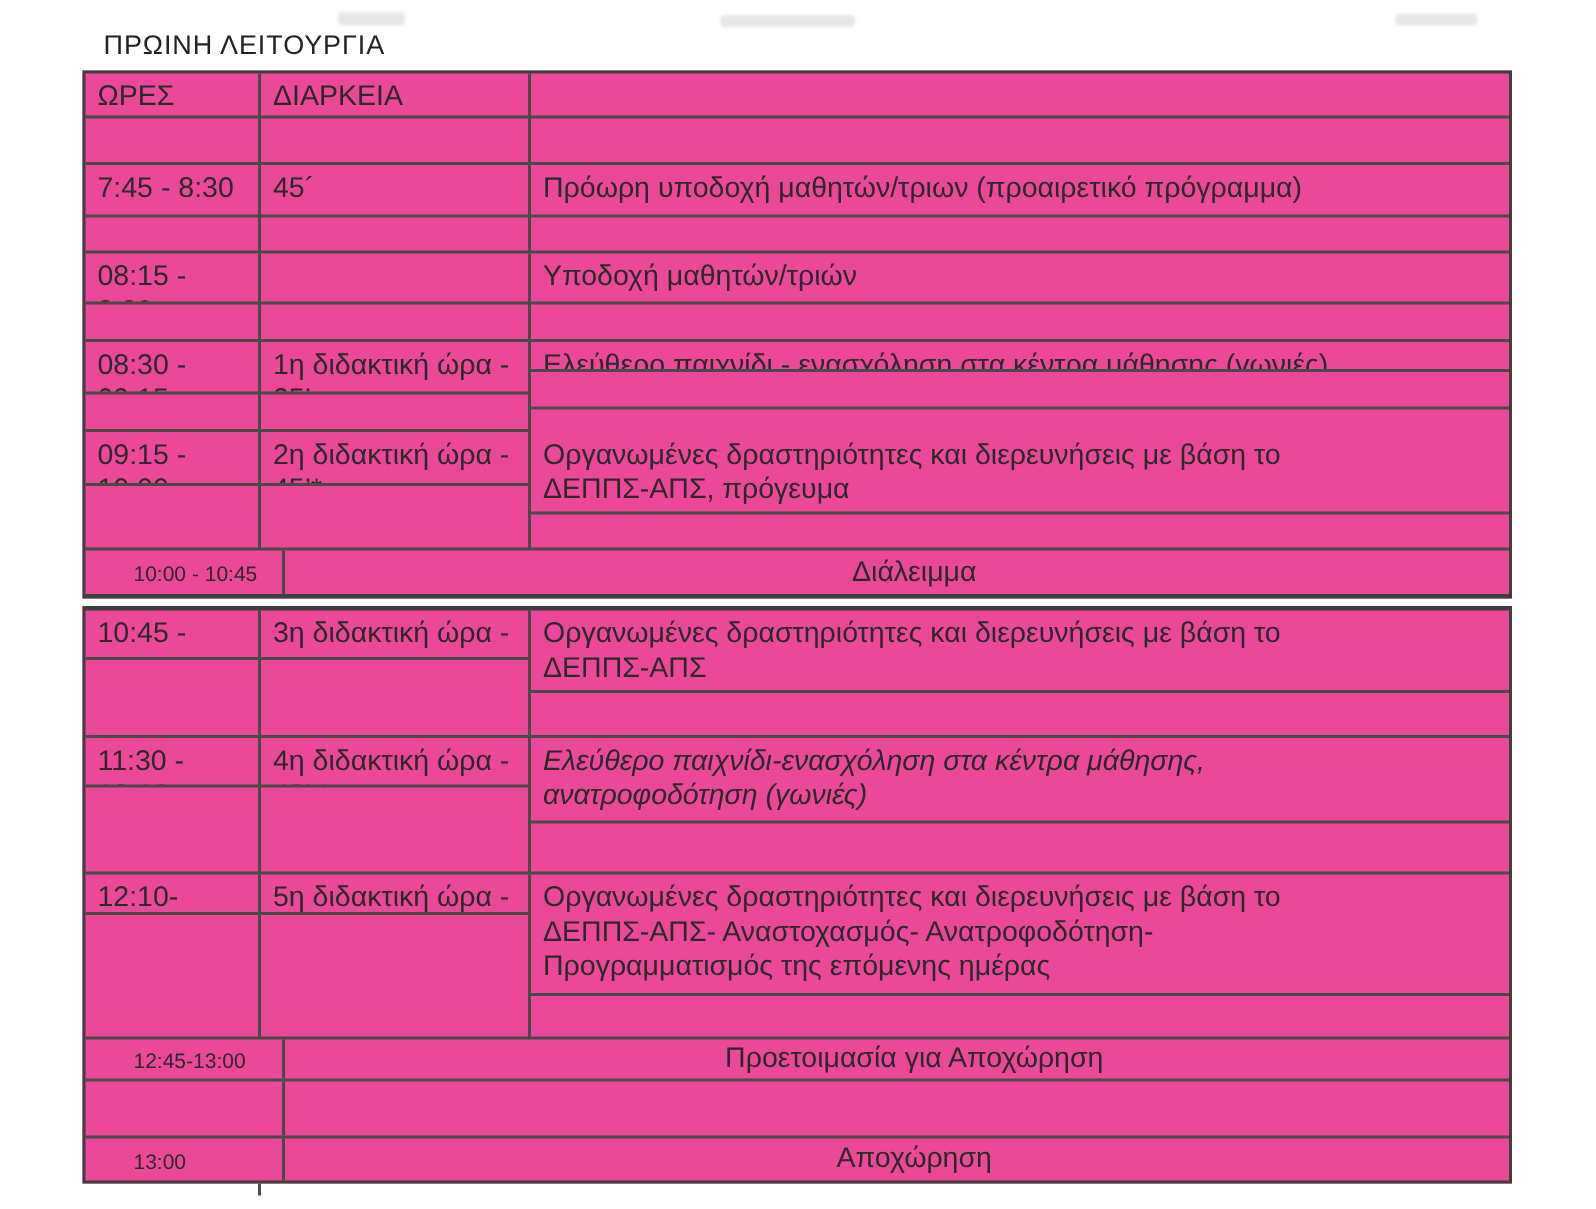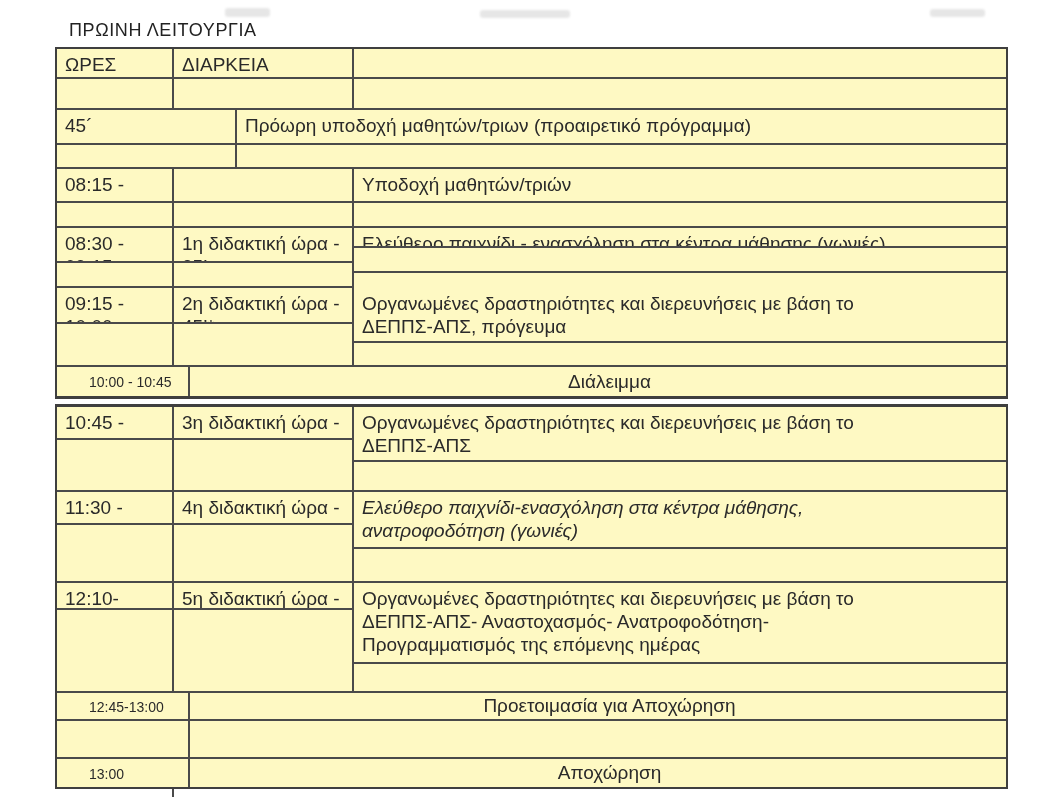--- a/index.html
+++ b/index.html
@@ -16,21 +16,21 @@
   .title{
     font-size:18px;
     line-height:20px;
     margin:0 0 7px 14px;
     letter-spacing:.6px;
     color:#222;
   }
   .section{
     border:2px solid #3f3f3f;
     box-sizing:border-box;
-    background:#fef9c3;
+    background:#ec4899;
   }
   .sec-a{border-bottom-width:3px;}
   .sec-b{border-top-width:3px;margin-top:5px;}
   .grp{display:flex;}
   .c{box-sizing:border-box;}
   .c1{width:117px;border-right:2px solid #4a4a4a;}
   .c2{width:180px;border-right:2px solid #4a4a4a;}
   .c3{flex:1;}
   .t,.f{box-sizing:border-box;border-bottom:2px solid #4a4a4a;}
   .t{
@@ -76,20 +76,24 @@
         <div class="t" style="height:30px;">ΔΙΑΡΚΕΙΑ</div>
         <div class="f" style="height:31px;"></div>
       </div>
       <div class="c c3">
         <div class="t" style="height:30px;"></div>
         <div class="f" style="height:31px;"></div>
       </div>
     </div>
 
     <div class="grp">
+      <div class="c c1">
+        <div class="t" style="height:35px;">7:45 - 8:30</div>
+        <div class="f" style="height:24px;"></div>
+      </div>
       <div class="c c2">
         <div class="t" style="height:35px;">45´</div>
         <div class="f" style="height:24px;"></div>
       </div>
       <div class="c c3">
         <div class="t" style="height:35px;">Πρόωρη υποδοχή μαθητών/τριων (προαιρετικό πρόγραμμα)</div>
         <div class="f" style="height:24px;"></div>
       </div>
     </div>
 

